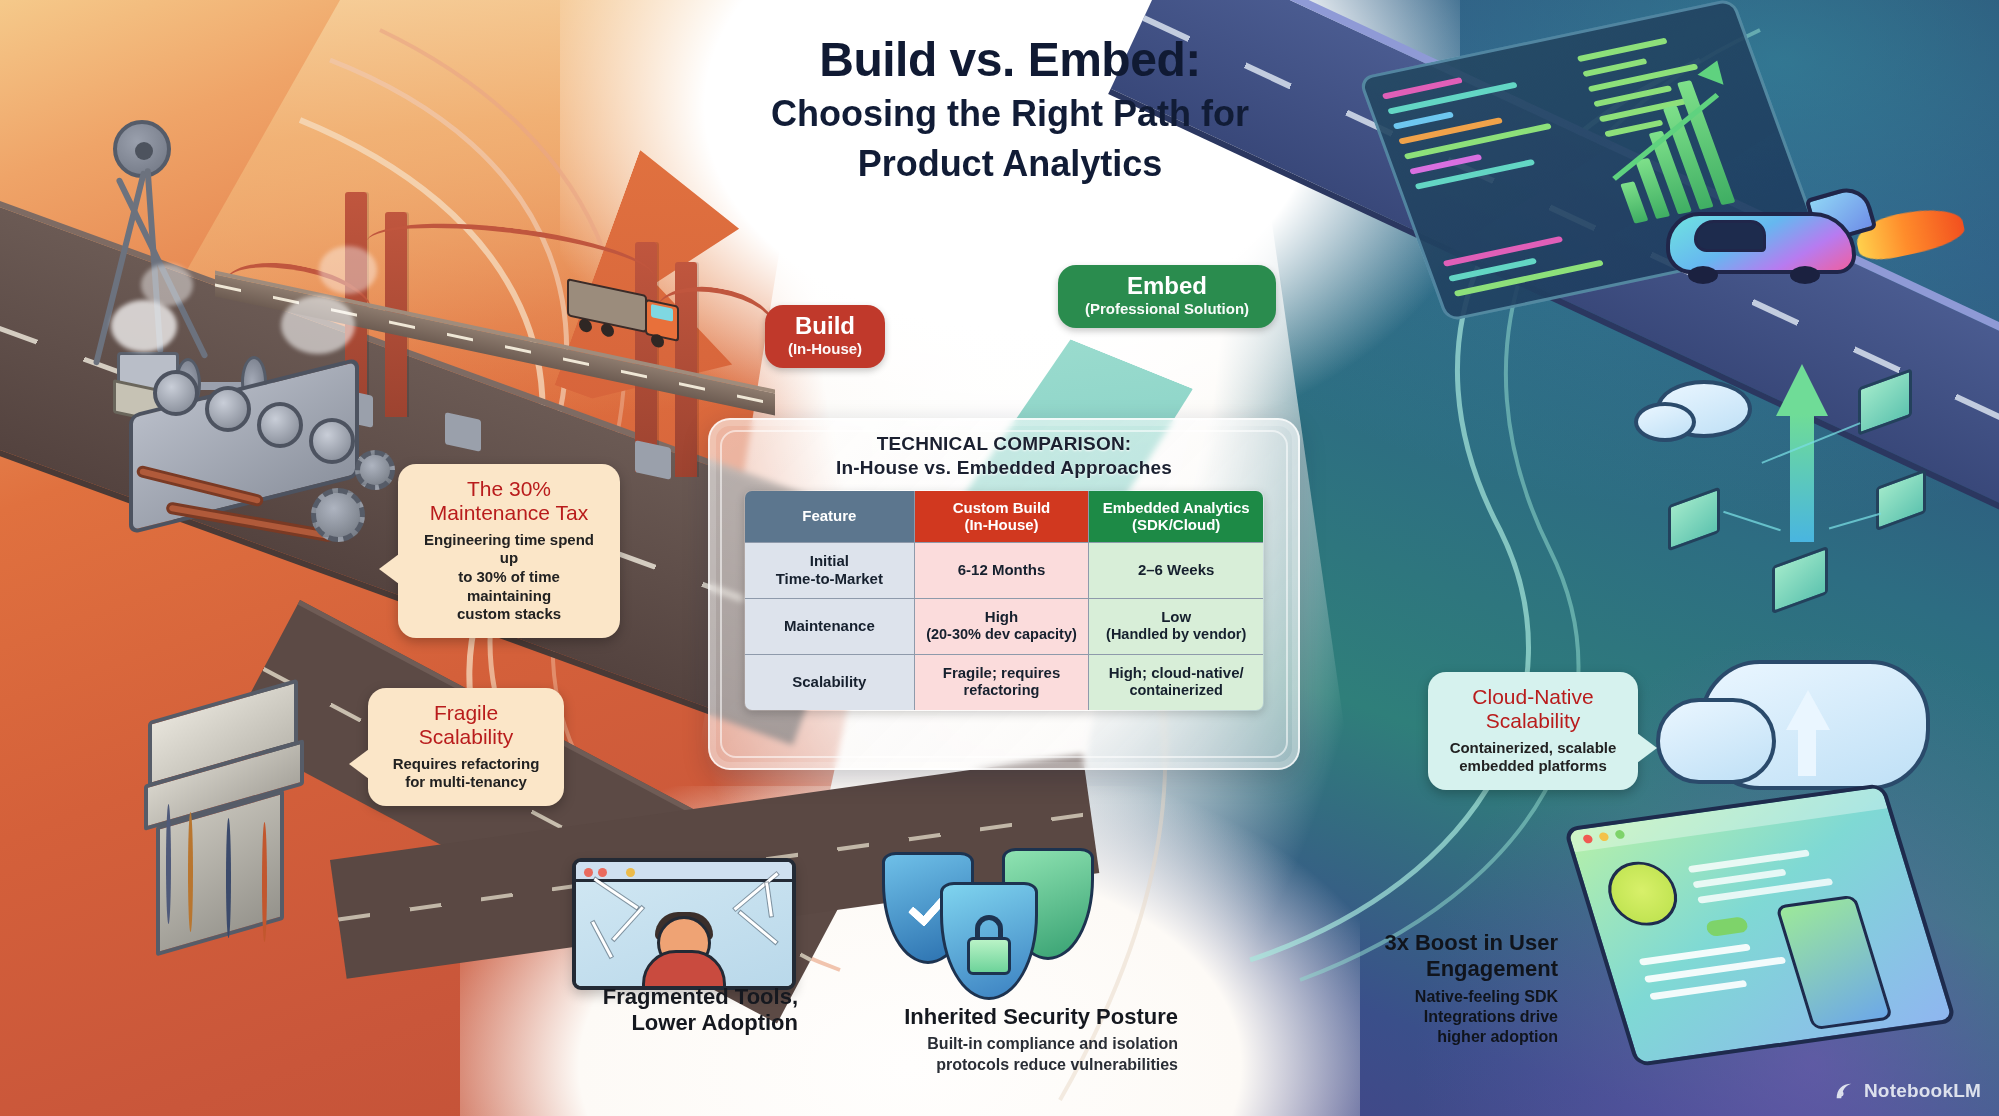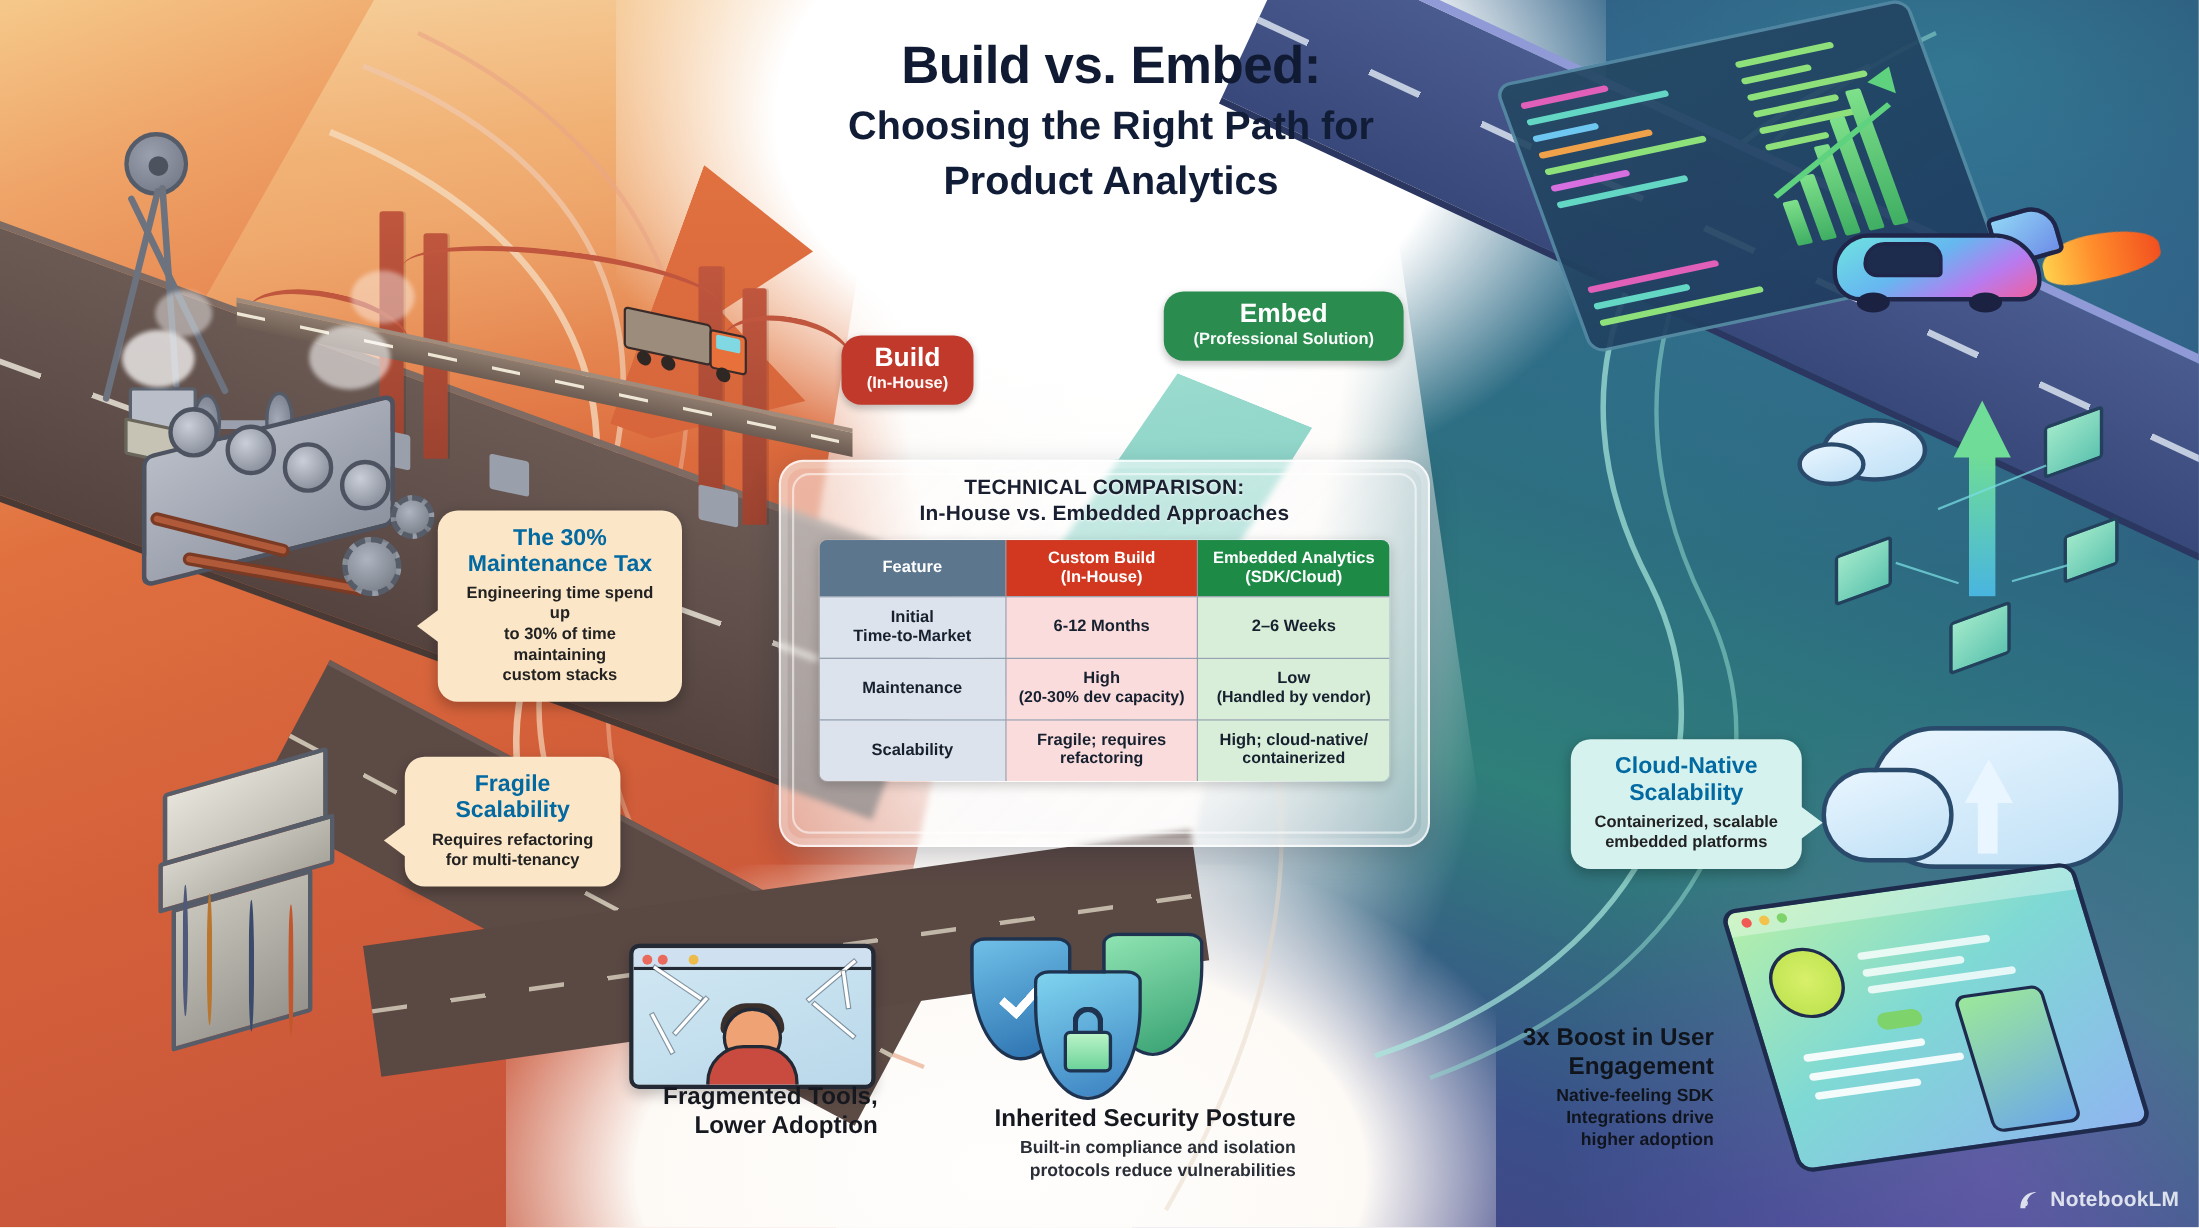--- a/index.html
+++ b/index.html
@@ -139,21 +139,21 @@
   td.c-build   { background:#fbdcdc; }
   td.c-embed   { background:#d8eed8; }
   td .sub { display:block; font-weight:600; font-size:14.5px; }
 
   
   .callout {
     position:absolute; z-index:28; border-radius:18px;
     padding:13px 16px 14px; text-align:center;
     box-shadow: 0 4px 12px rgba(0,0,0,.26);
   }
-  .callout .c-title { font-size:21px; font-weight:700; color:#0369a1; line-height:1.16; }
+  .callout .c-title { font-size:21px; font-weight:400; color:#b91c1c; line-height:1.16; }
   .callout .c-body  { font-size:15px; font-weight:600; color:#222; line-height:1.24; margin-top:5px; }
   .callout.warm { background:#fbe6c8; }
   .callout.cool { background:#d6f2ee; }
   .tail { position:absolute; width:0; height:0; }
   .tail-left  { left:-19px; top:52%; border-top:15px solid transparent; border-bottom:15px solid transparent; border-right:20px solid #fbe6c8; }
   .tail-right { right:-19px; top:52%; border-top:15px solid transparent; border-bottom:15px solid transparent; border-left:20px solid #d6f2ee; }
 
   #co-maint { left:398px; top:464px; width:222px; }
   #co-frag  { left:368px; top:688px; width:196px; }
   #co-roi   { left:1382px; top:462px; width:232px; }

